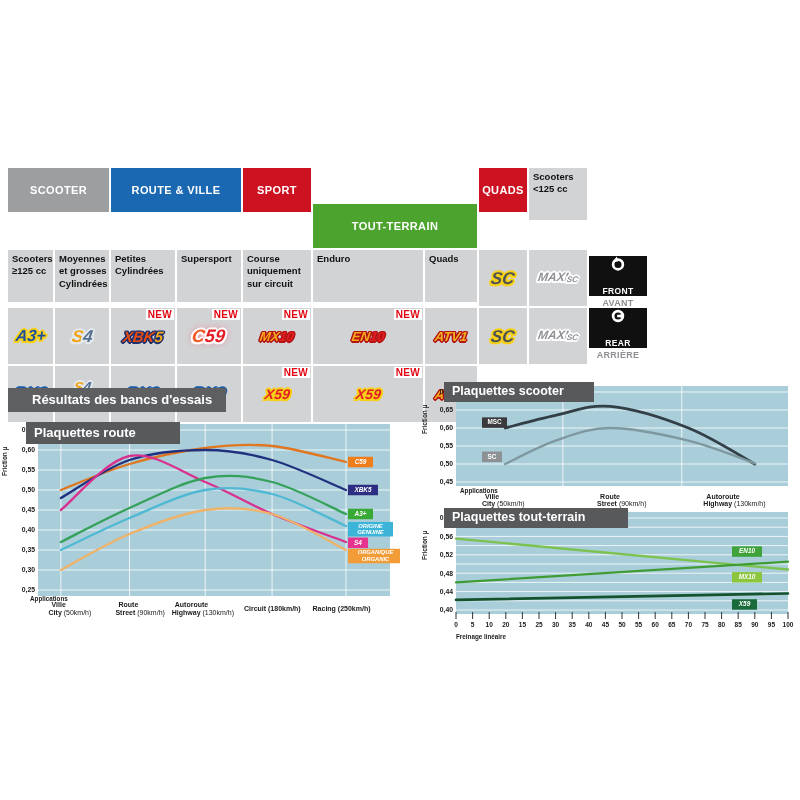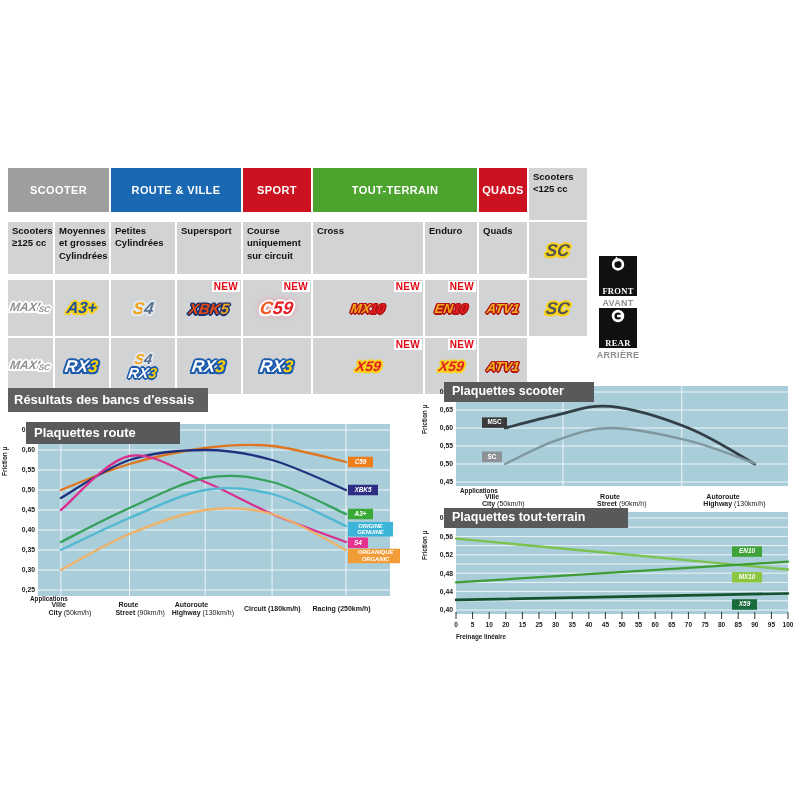--- a/index.html
+++ b/index.html
@@ -26,55 +26,54 @@
   .c-red{color:#e31e24}.c-gold3{color:#f2b01e}.c-white{color:#fff}.c-yellow{color:#ffd100}
   .ol-yellow{text-shadow:-1.5px -1.5px 0 #f7d117,1.5px -1.5px 0 #f7d117,-1.5px 1.5px 0 #f7d117,1.5px 1.5px 0 #f7d117,-2px 0 0 #f7d117,2px 0 0 #f7d117,0 -2px 0 #f7d117,0 2px 0 #f7d117}
   .ol-white{text-shadow:-1.5px -1.5px 0 #fff,1.5px -1.5px 0 #fff,-1.5px 1.5px 0 #fff,1.5px 1.5px 0 #fff,-2px 0 0 #fff,2px 0 0 #fff,0 -2px 0 #fff,0 2px 0 #fff}
   .ol-silver{text-shadow:-1.5px -1.5px 0 #e3e9ef,1.5px -1.5px 0 #e3e9ef,-1.5px 1.5px 0 #e3e9ef,1.5px 1.5px 0 #e3e9ef,-2px 0 0 #e3e9ef,2px 0 0 #e3e9ef,0 -2px 0 #e3e9ef,0 2px 0 #e3e9ef}
   .ol-navy{text-shadow:-1px -1px 0 #1b2f6e,1px -1px 0 #1b2f6e,-1px 1px 0 #1b2f6e,1px 1px 0 #1b2f6e,-1.5px 0 0 #1b2f6e,1.5px 0 0 #1b2f6e,0 -1.5px 0 #1b2f6e,0 1.5px 0 #1b2f6e}
   .ol-dkred{text-shadow:-1px -1px 0 #b31312,1px -1px 0 #b31312,-1px 1px 0 #b31312,1px 1px 0 #b31312,-1.5px 0 0 #b31312,1.5px 0 0 #b31312,0 -1.5px 0 #b31312,0 1.5px 0 #b31312}
   .ol-blue{text-shadow:-1.5px -1.5px 0 #1c5bad,1.5px -1.5px 0 #1c5bad,-1.5px 1.5px 0 #1c5bad,1.5px 1.5px 0 #1c5bad,-2px 0 0 #1c5bad,2px 0 0 #1c5bad,0 -2px 0 #1c5bad,0 2px 0 #1c5bad}
   .ol-whiteglow{text-shadow:-1.5px -1.5px 0 #fff,1.5px -1.5px 0 #fff,-1.5px 1.5px 0 #fff,1.5px 1.5px 0 #fff,-2px 0 0 #fff,2px 0 0 #fff,0 -2px 0 #fff,0 2px 0 #fff,0 0 7px #ff4d6a}
   
   .axle{position:absolute;left:586px;width:64px;text-align:center;}
-  .axle-box{width:38px;height:40px;background:#101010;margin:0 auto;display:flex;
-            flex-direction:column;align-items:center;justify-content:center;gap:14px;font-family:Liberation Serif, serif;}
+  .axle-box{width:58px;height:40px;background:#101010;margin:0 auto;display:flex;
+            flex-direction:column;align-items:center;justify-content:center;gap:14px;}
   .axle-en{color:#fff;font-weight:bold;font-size:8.5px;letter-spacing:.3px;}
   .axle-fr{color:#8d8f92;font-weight:bold;font-size:9px;margin-top:2px;letter-spacing:.3px;}
   
   .results{position:absolute;left:8px;top:388px;background:#5e5f61;color:#fff;
-           font-weight:bold;font-size:13px;padding:4px 14px 5px 6px;}
+           font-weight:bold;font-size:13px;padding:4px 14px 5px 24px;}
   .chart{position:absolute;}
   svg text{font-family:"Liberation Sans",sans-serif;}
 </style>
 </head>
 <body>
 
 <div class="page">
 
   <div class="ptable">
       <div class="gh" style="background: rgb(156, 158, 160); grid-column: span 2;">SCOOTER</div>
       <div class="gh" style="background: rgb(26, 104, 178); grid-column: span 2; text-align: right;">ROUTE &amp; VILLE</div>
       <div class="gh" style="background: rgb(204, 17, 32); grid-column: span 1;">SPORT</div>
-      <div class="gh" style="background: rgb(76, 163, 46); grid-column: span 2;">TOUT-TERRAIN</div>
+      <div class="gh" style="background: rgb(76, 163, 46); grid-column: span 2; margin-top: 36px;">TOUT-TERRAIN</div>
       <div class="gh" style="background: rgb(204, 17, 32); grid-column: span 1;">QUADS</div>
       <div class="sub">Scooters
 &lt;125 cc</div>
       <div class="sub">Scooters
 ≥125 cc</div>
       <div class="sub">Moyennes
 et grosses
 Cylindrées</div>
       <div class="sub">Petites
 Cylindrées</div>
       <div class="sub">Supersport</div>
       <div class="sub">Course
 uniquement
 sur circuit</div>
-      <div class="sub">Cross</div>
       <div class="sub">Enduro</div>
       <div class="sub">Quads</div>
       <div class="pcell">
         <span class="blogo ol-yellow" style="font-size: 17px;"><span class="c-dkgray">SC</span></span>
       </div>
       <div class="pcell">
         <span class="blogo ol-white" style="font-size: 12px;"><span class="c-mgray">MAXI</span><span class="c-mgray sub2">SC</span></span>
       </div>
       <div class="pcell">
         <span class="blogo ol-yellow" style="font-size: 16px;"><span class="c-blue">A3+</span></span>

